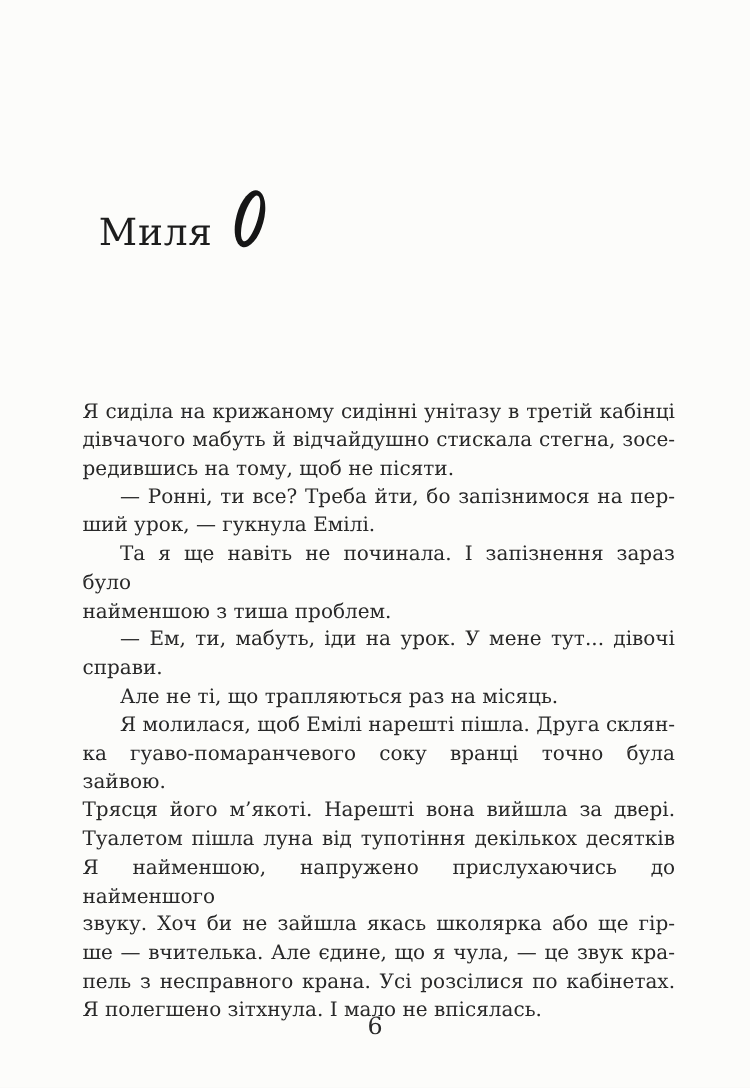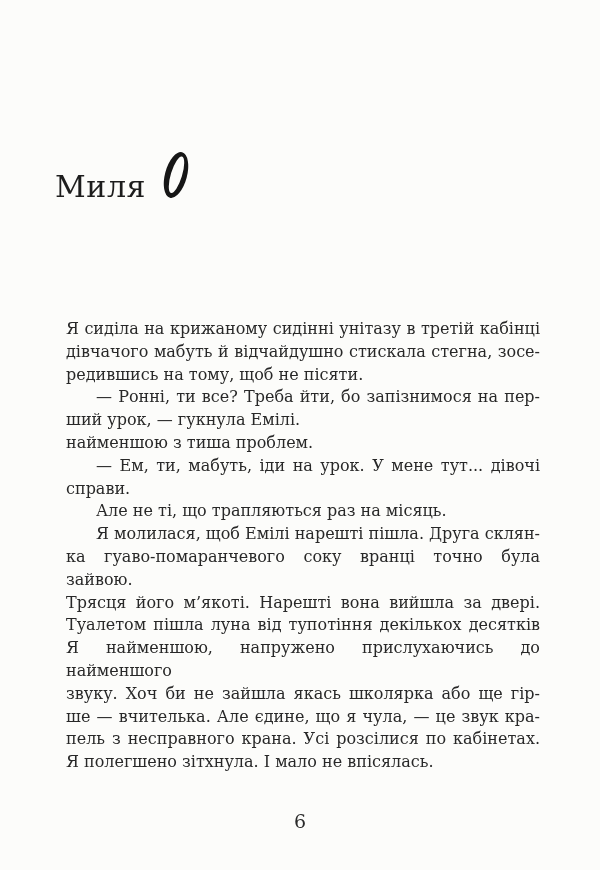--- a/index.html
+++ b/index.html
@@ -10,21 +10,21 @@
   }
   .page {
     position: relative;
     width: 600px; height: 870px;
     background: #fcfcfa;
     color: #262626;
     overflow: hidden;
   }
   .chapter-heading {
     position: absolute;
-    left: 55px; top: 150px;
+    left: 79px; top: 150px;
     height: 53px;
     display: flex;
     align-items: flex-end;
   }
   .chapter-word {
     font-size: 30px;
     line-height: 1;
     letter-spacing: 0.6px;
     color: #1d1d1d;
     padding-bottom: 1px;
@@ -70,20 +70,21 @@
       </svg>
     </span>
   </div>
 
   <div class="body-text" id="bodyText">
       <div class="line">Я сиділа на крижаному сидінні унітазу в третій кабінці</div>
       <div class="line">дівчачого мабуть й відчайдушно стискала стегна, зосе-</div>
       <div class="line last">редившись на тому, щоб не пісяти.</div>
       <div class="line indent">— Ронні, ти все? Треба йти, бо запізнимося на пер-</div>
       <div class="line last">ший урок, — гукнула Емілі.</div>
+      <div class="line indent">Та я ще навіть не починала. І запізнення зараз було</div>
       <div class="line last">найменшою з тиша проблем.</div>
       <div class="line indent">— Ем, ти, мабуть, іди на урок. У мене тут... дівочі</div>
       <div class="line last">справи.</div>
       <div class="line indent last">Але не ті, що трапляються раз на місяць.</div>
       <div class="line indent">Я молилася, щоб Емілі нарешті пішла. Друга склян-</div>
       <div class="line">ка гуаво-помаранчевого соку вранці точно була зайвою.</div>
       <div class="line">Трясця його м’якоті. Нарешті вона вийшла за двері.</div>
       <div class="line">Туалетом пішла луна від тупотіння декількох десятків</div>
       <div class="line">Я найменшою, напружено прислухаючись до найменшого</div>
       <div class="line">звуку. Хоч би не зайшла якась школярка або ще гір-</div>

